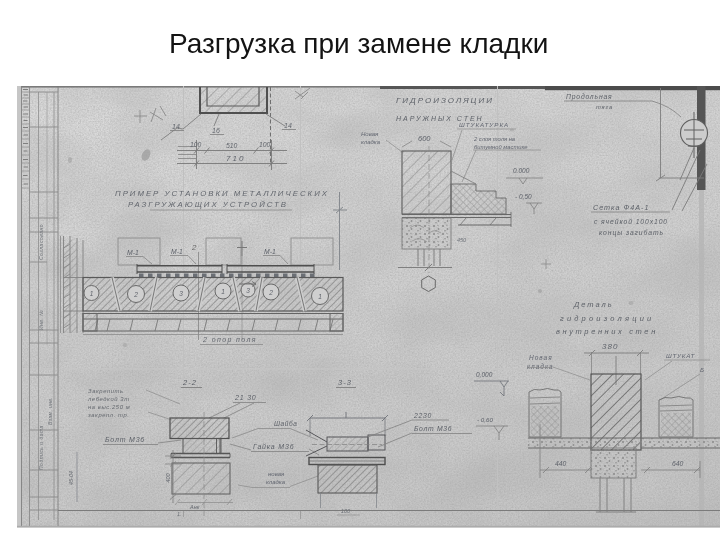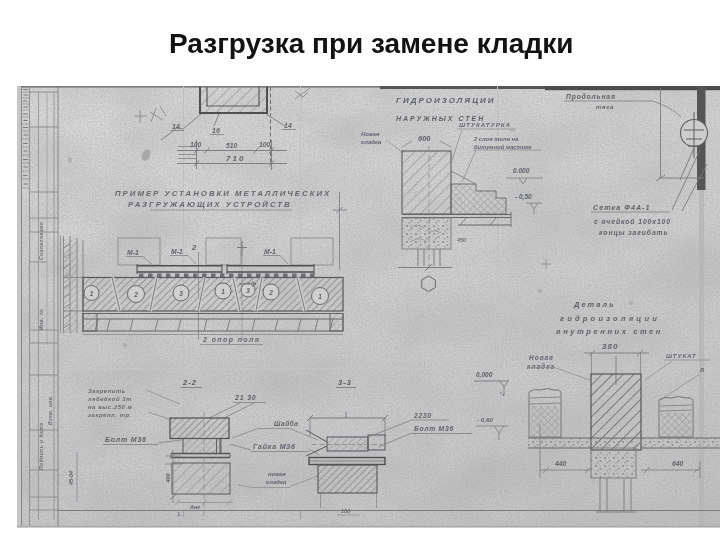--- a/index.html
+++ b/index.html
@@ -1,16 +1,16 @@
 <!DOCTYPE html>
 <html><head>
 <meta charset="utf-8">
 <style>
   html,body{margin:0;padding:0;background:#ffffff;width:720px;height:540px;overflow:hidden;}
-  .page{position:relative;width:640px;height:540px;font-family:"Liberation Sans",sans-serif;font-weight:bold;}
+  .page{position:relative;width:640px;height:540px;font-family:"Liberation Sans",sans-serif;}
   .title{position:absolute;left:169px;top:30px;color:#131313;font-size:28px;line-height:1;white-space:nowrap;}
   svg{position:absolute;left:0;top:0;}
   text{font-family:"Liberation Sans",sans-serif;}
 </style>
 </head>
 <body>
 <div class="page">
 
 <div class="title">Разгрузка при замене кладки</div>
 <svg width="720" height="540" viewBox="0 0 720 540">

